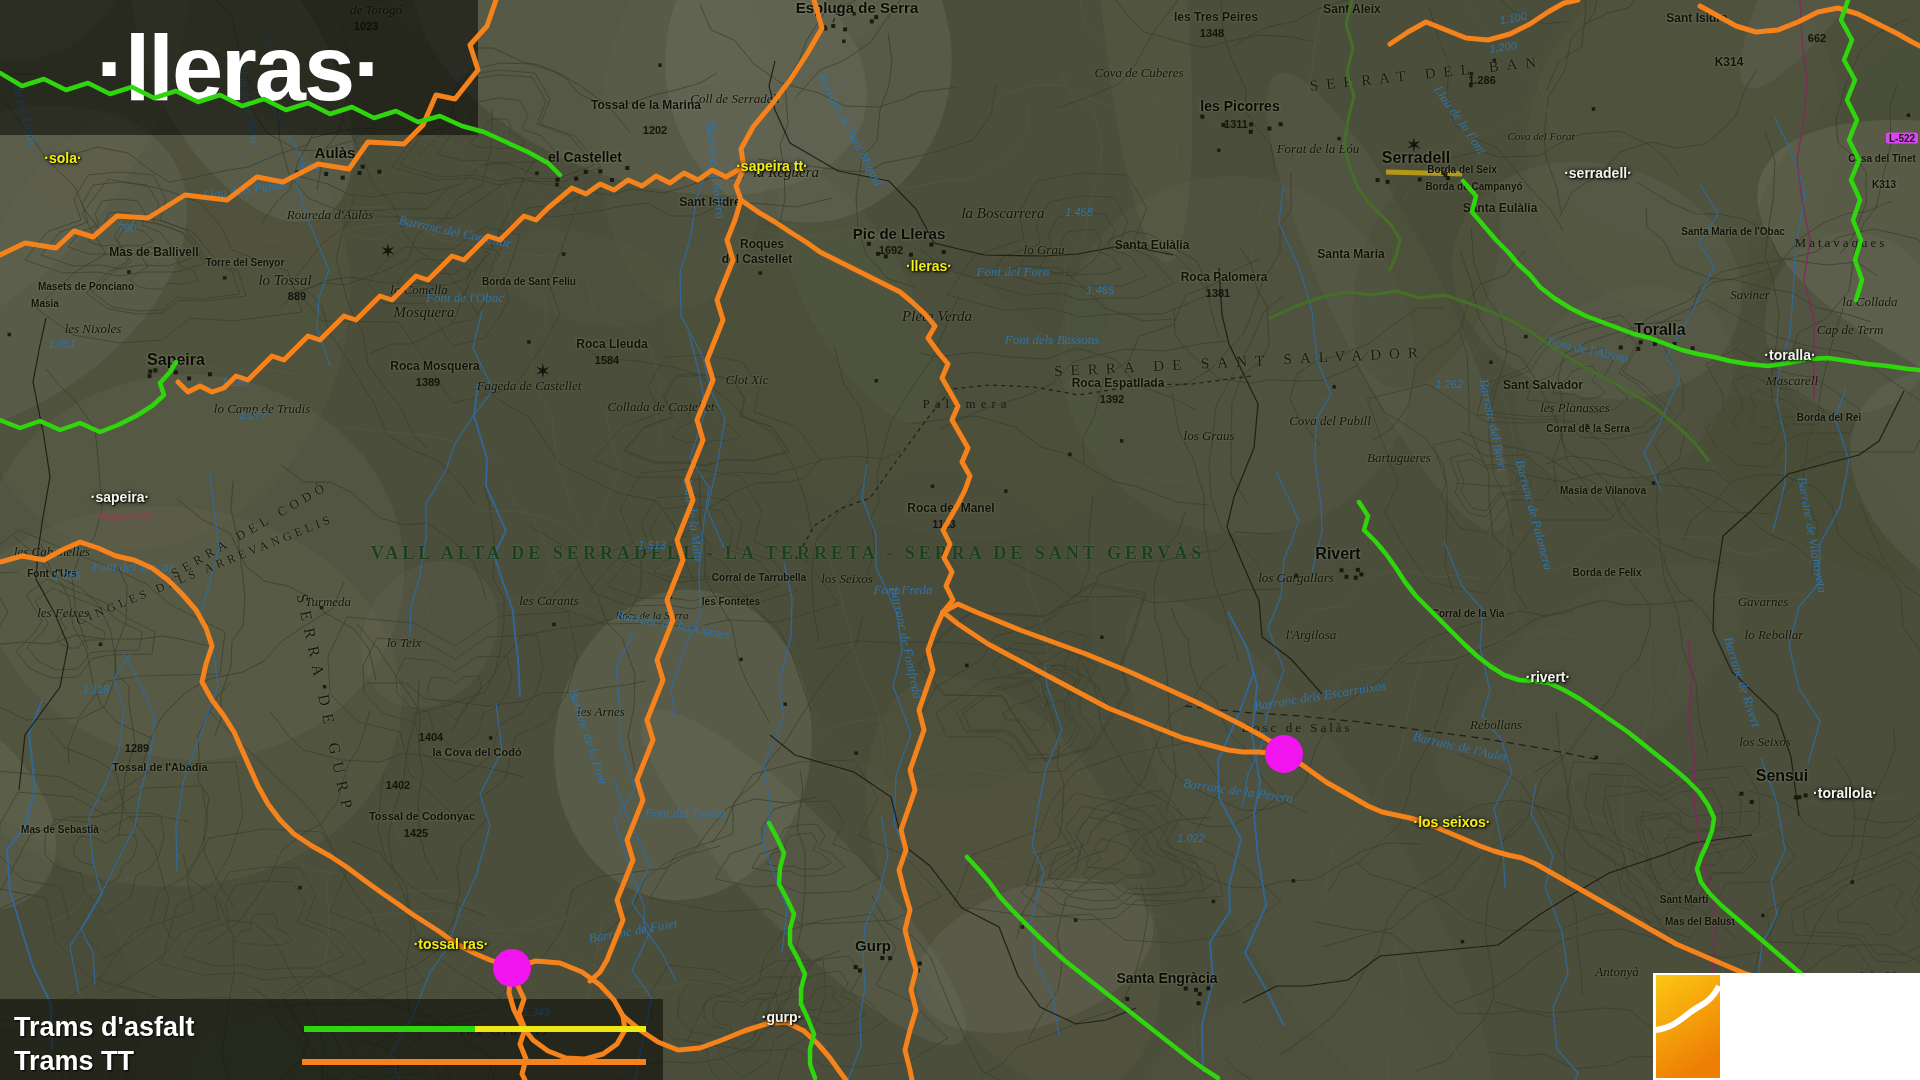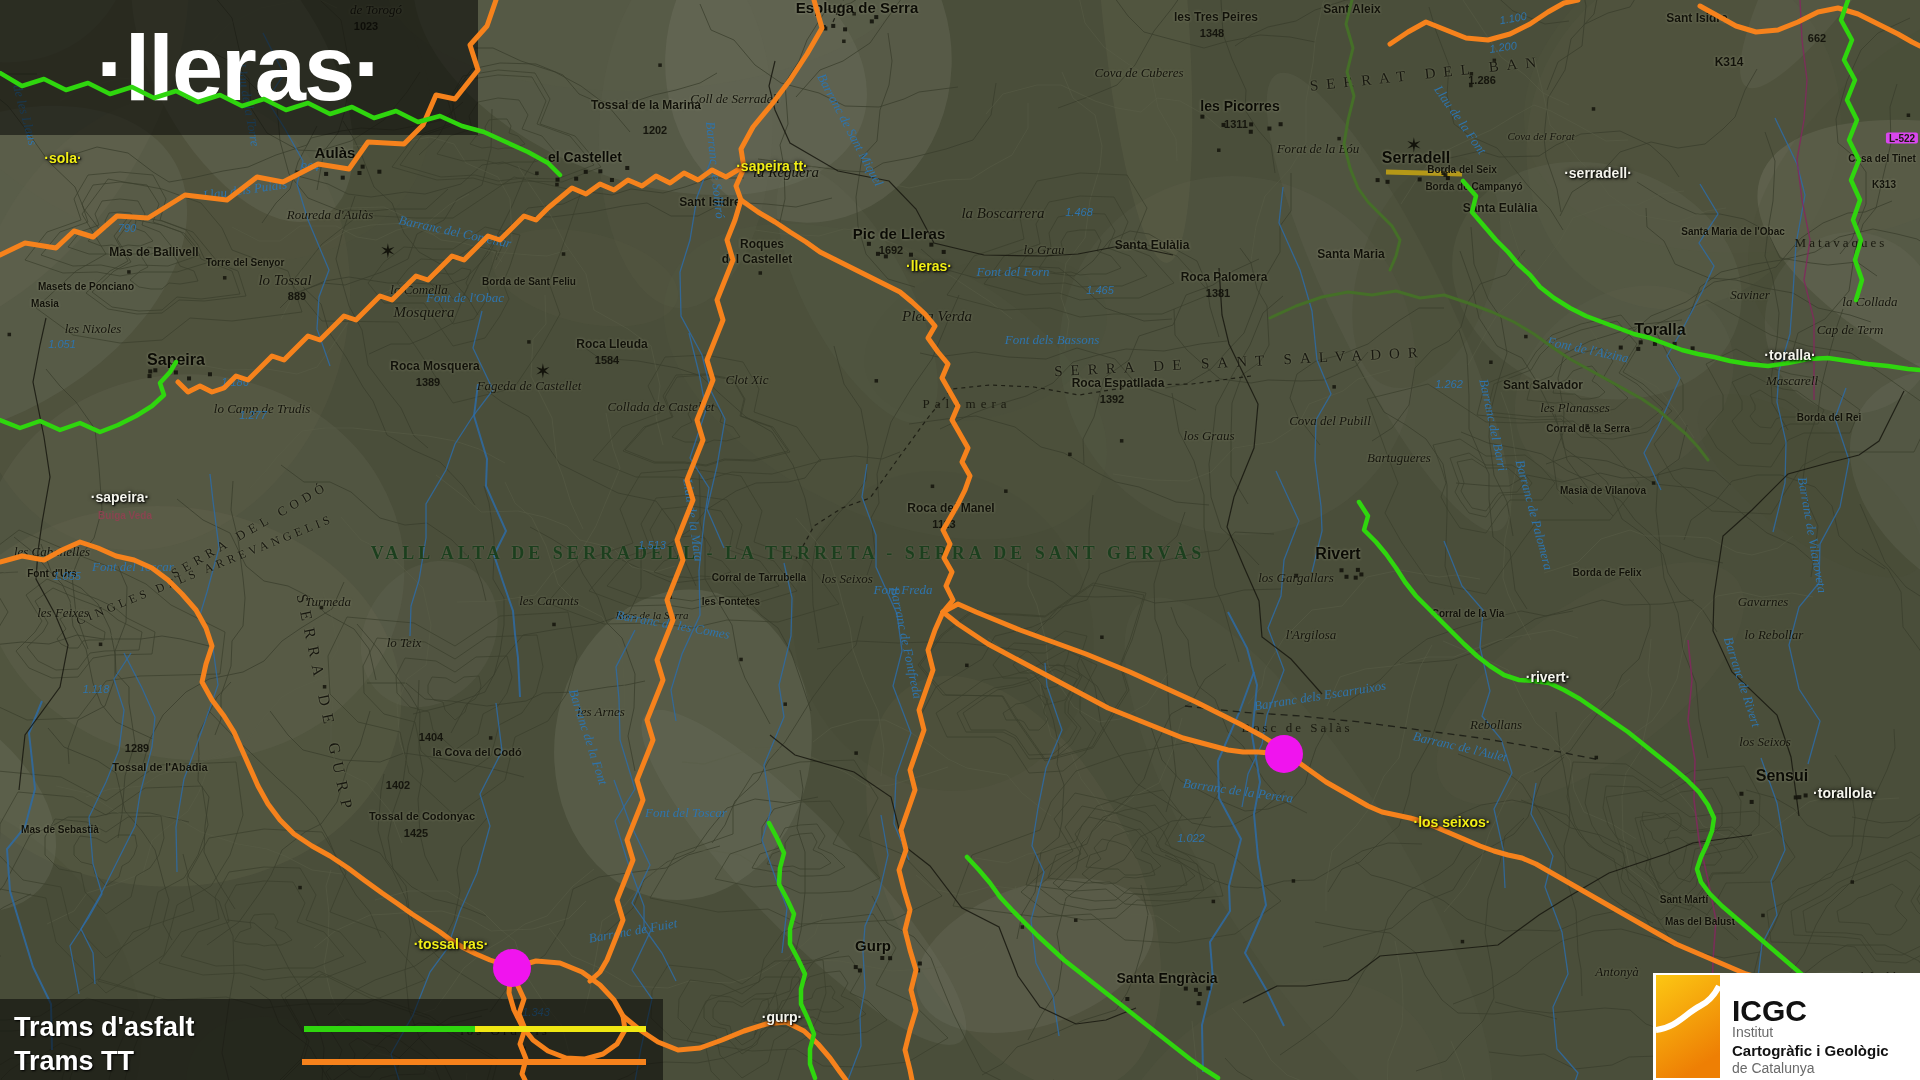--- a/index.html
+++ b/index.html
@@ -829,21 +829,15 @@
     <svg class="mark" width="64" height="103">
       <defs>
         <linearGradient id="icgcg" x1="0" y1="0" x2="0.4" y2="1">
           <stop offset="0" stop-color="#fcc713"></stop>
             <stop offset="1" stop-color="#ee7f04"></stop>
         </linearGradient>
       </defs>
       <rect x="0" y="0" width="64" height="103" fill="url(#icgcg)"></rect>
       <path d="M 0 55 C 20 53 30 38 44 31 C 54 26 59 19 63 11" stroke="#ffffff" stroke-width="6" fill="none"></path>
     </svg>
-    <div class="txt">
-      <div class="big">ICGC</div>
-      <div class="gray">Institut</div>
-      <div class="bold">Cartogràfic i Geològic</div>
-      <div class="gray">de Catalunya</div>
-    </div>
   </div>
 
 </div>
 
 </body></html>

